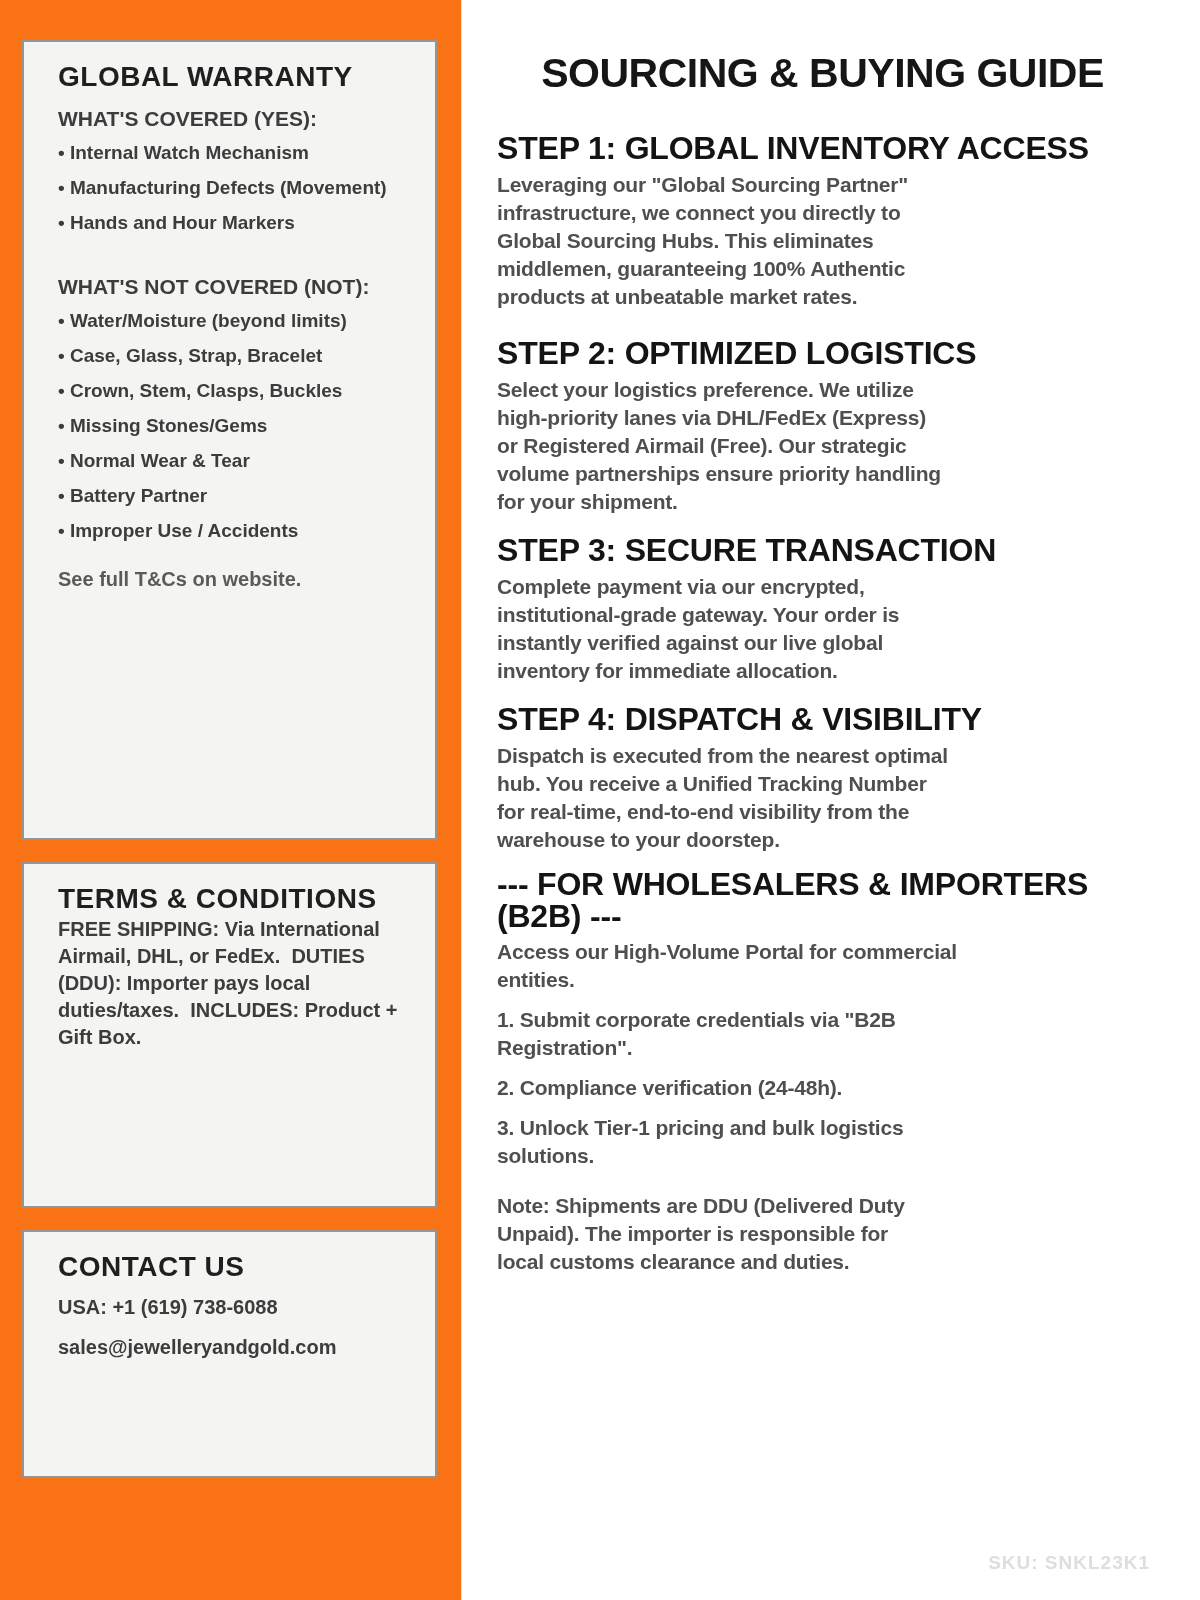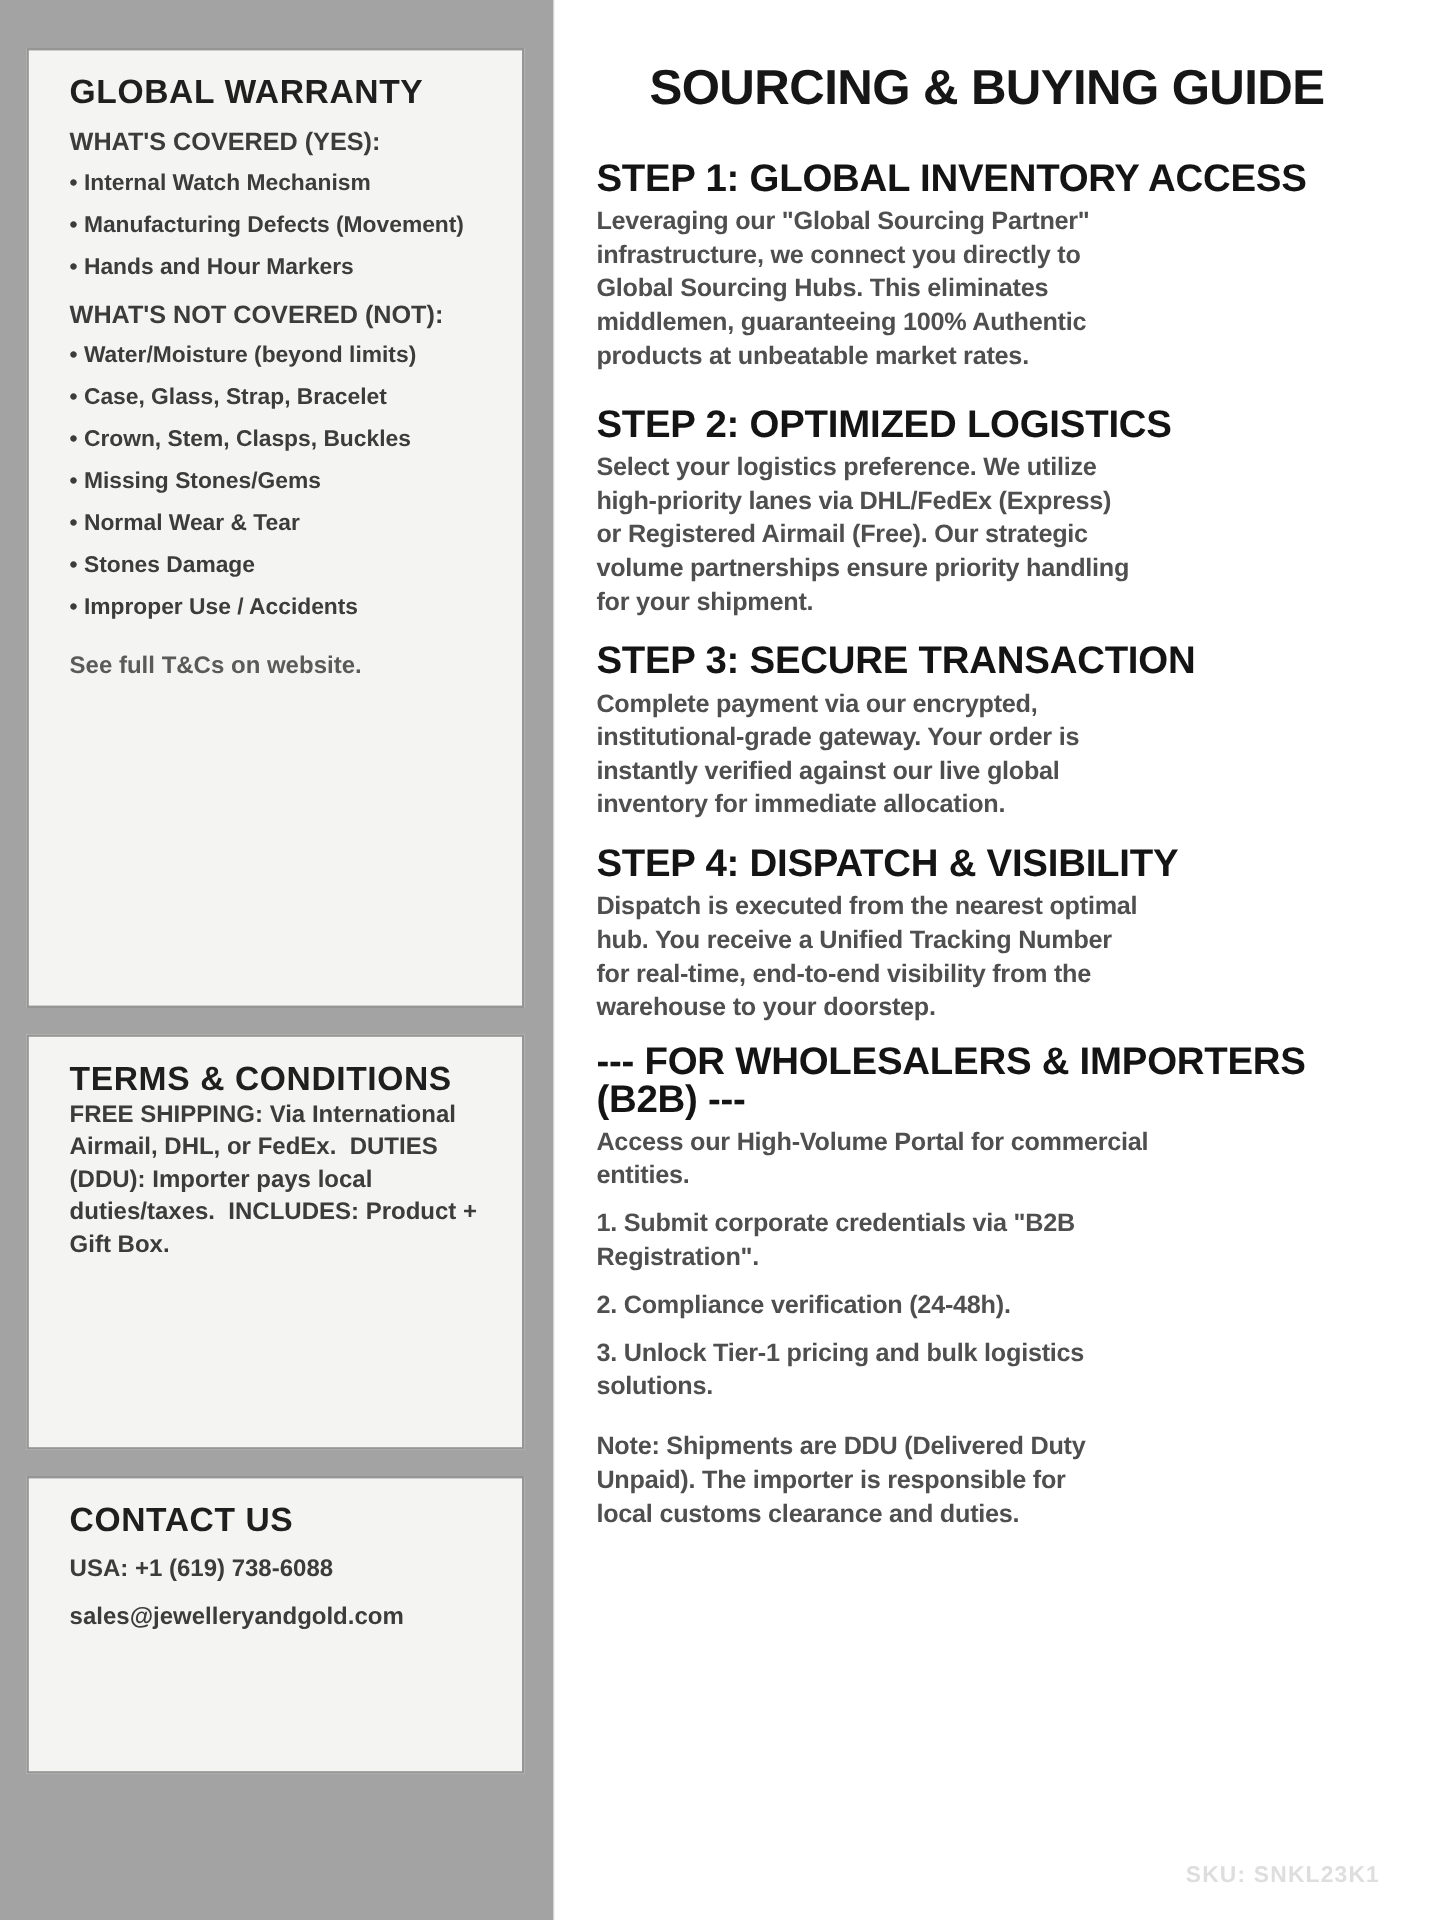--- a/index.html
+++ b/index.html
@@ -12,21 +12,21 @@
     height: 1600px;
     background: #ffffff;
     overflow: hidden;
   }
 
   
   .sidebar {
     position: absolute;
     left: 0; top: 0; bottom: 0;
     width: 462px;
-    background: #a3a3a3;
+    background: #f97316;
     border-right: 1px solid #e3e3e1;
   }
   .side-box {
     position: absolute;
     left: 22px;
     width: 415px;
     border: 2px solid #959595;
     padding: 18px 32px 0 34px;
     background: #f4f4f2;
   }
@@ -41,21 +41,21 @@
     color: #1f1f1f;
     line-height: 34px;
   }
   .side-subtitle {
     margin-top: 12px;
     font-size: 21px;
     font-weight: bold;
     color: #3c3c3c;
     line-height: 26px;
   }
-  .side-subtitle.second { margin-top: 16px; }
+  .side-subtitle.second { margin-top: 40px; }
   .side-list { margin-top: 10px; list-style: none; }
   .side-list li {
     font-size: 19px;
     font-weight: bold;
     color: #3c3c3c;
     line-height: 22px;
     margin-bottom: 13px;
   }
   .side-list li::before { content: "\2022\00a0 "; color: #3c3c3c; }
   .side-footnote {
@@ -146,21 +146,21 @@
         <li>Manufacturing Defects (Movement)</li>
         <li>Hands and Hour Markers</li>
       </ul>
       <div class="side-subtitle second">WHAT'S NOT COVERED (NOT):</div>
       <ul class="side-list">
         <li>Water/Moisture (beyond limits)</li>
         <li>Case, Glass, Strap, Bracelet</li>
         <li>Crown, Stem, Clasps, Buckles</li>
         <li>Missing Stones/Gems</li>
         <li>Normal Wear &amp; Tear</li>
-        <li>Stones Damage</li>
+        <li>Battery Partner</li>
         <li>Improper Use / Accidents</li>
       </ul>
       <div class="side-footnote">See full T&amp;Cs on website.</div>
     </div>
 
     <div class="side-box box-terms">
       <div class="side-title">TERMS &amp; CONDITIONS</div>
       <div class="side-paragraph">FREE SHIPPING: Via International
 Airmail, DHL, or FedEx.  DUTIES
 (DDU): Importer pays local

